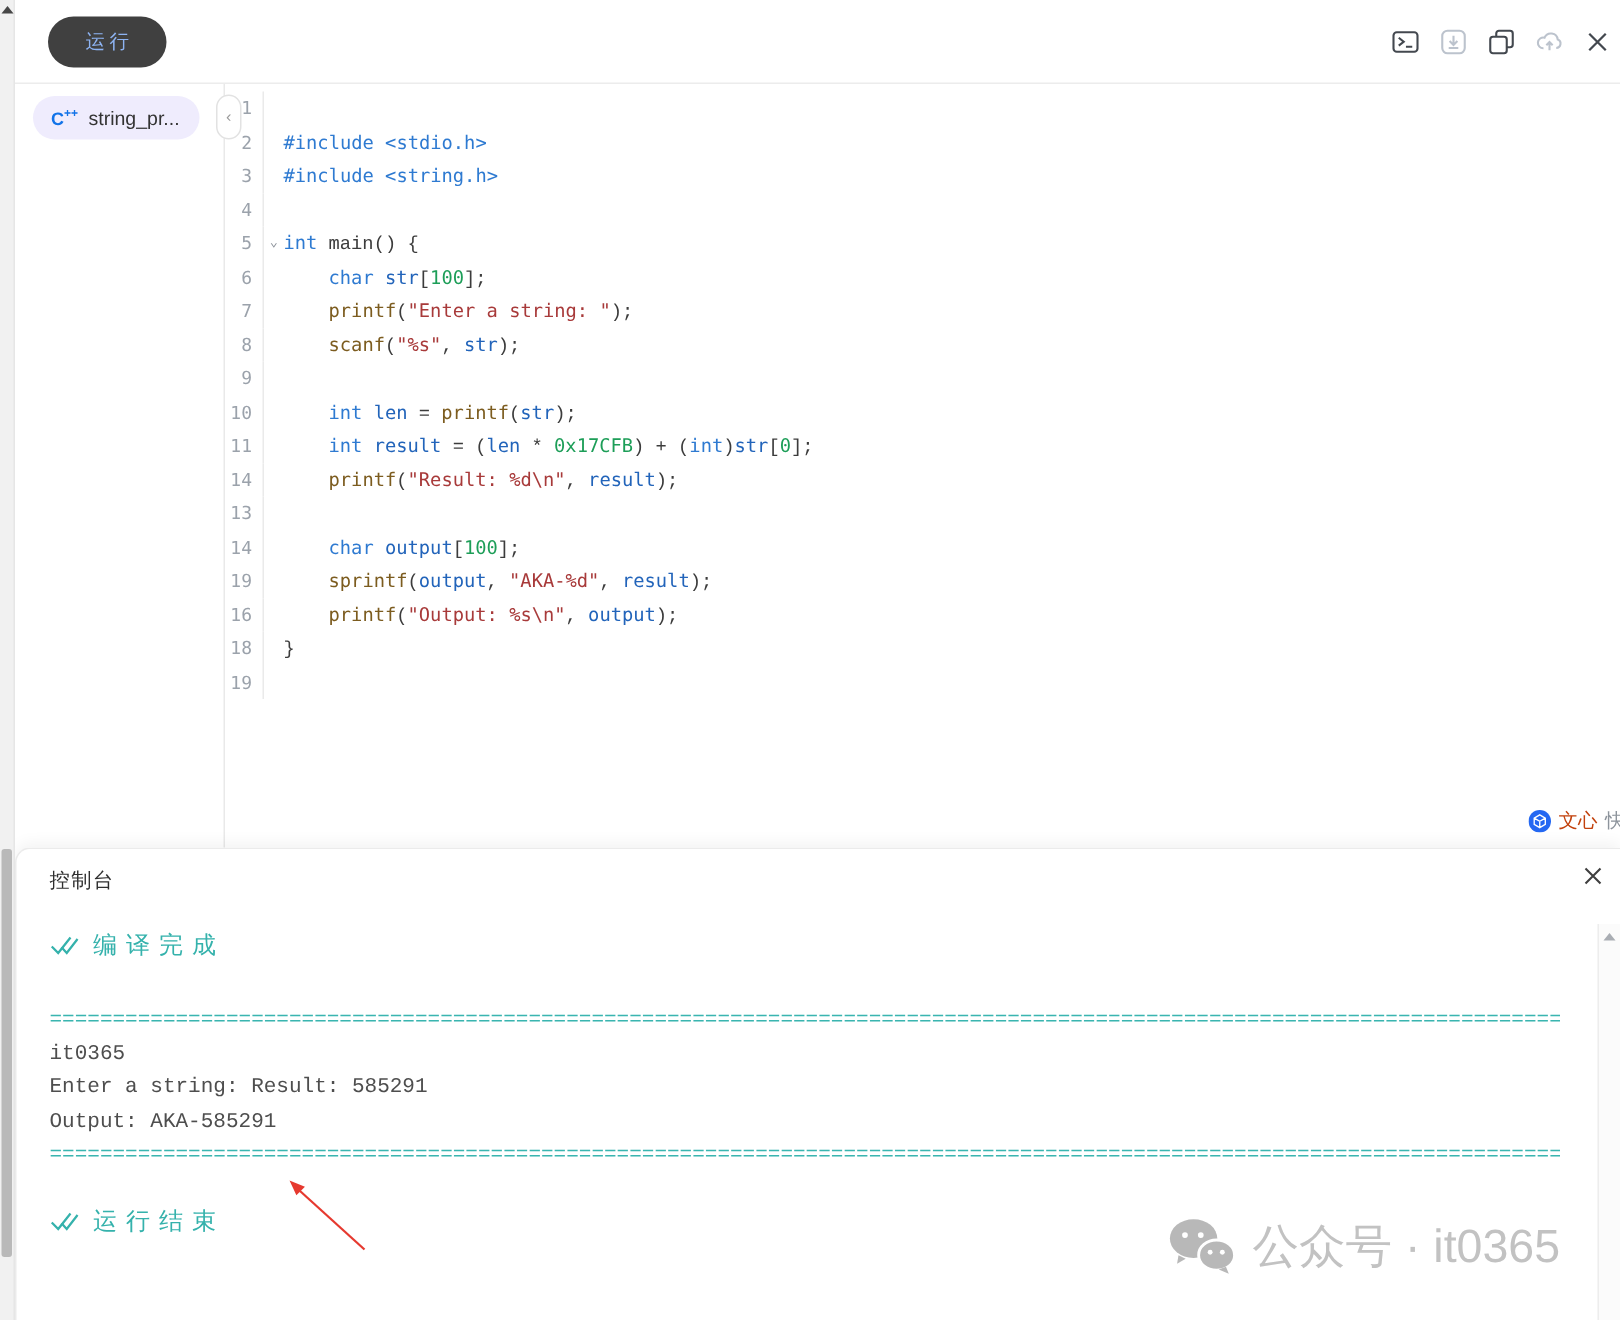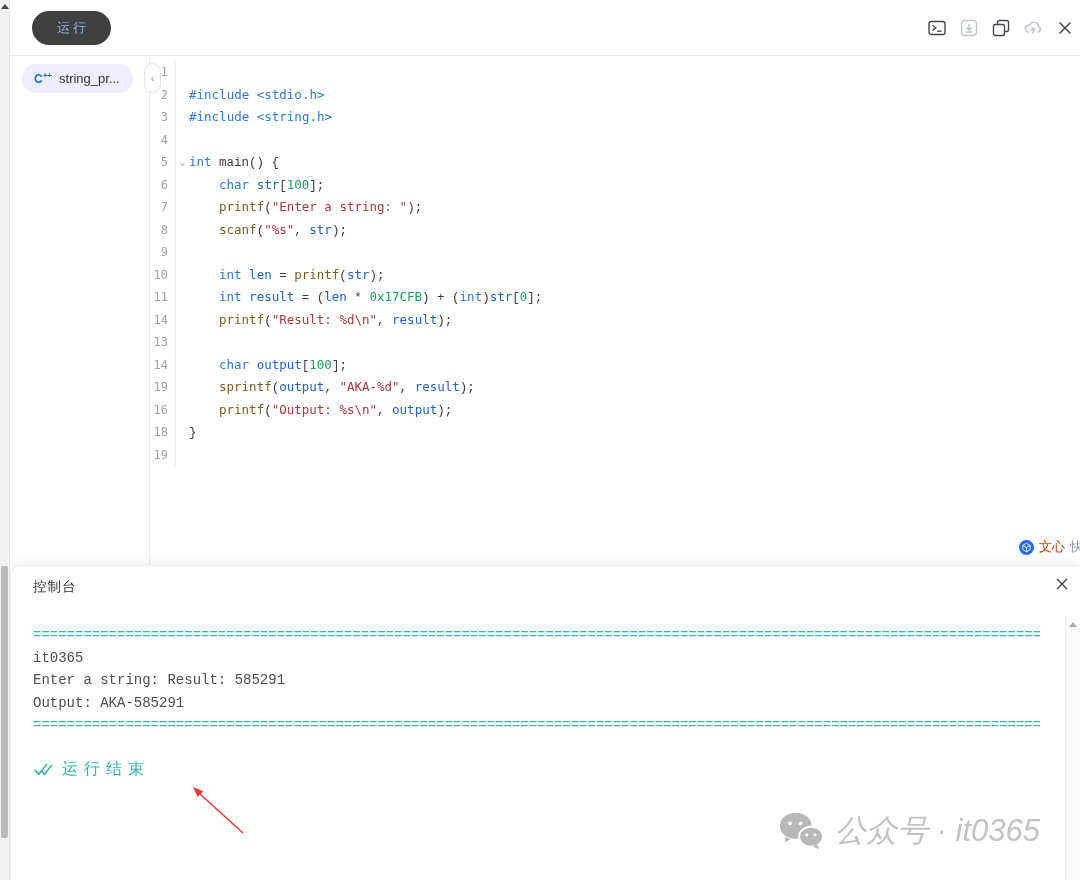--- a/index.html
+++ b/index.html
@@ -84,21 +84,21 @@
   .status-1 { margin-top:24px; } .status-2 { margin-top:26px; } .status-3 { margin-top:22px; }
   .check-icon { width:20px; height:15px; flex-shrink:0; }
   .console-output { margin-top:28px; font-family:"Liberation Mono", monospace;
     font-size:14px; line-height:22.5px; color:#4e4e4e; white-space:pre;
     overflow:hidden; max-width:100%; }
   .console-output .sep { color:#3ab5b0; }
 
   
   .watermark { position:absolute; left:778px; top:810px; display:flex;
     align-items:center; gap:11px; color:#c2c2c2; font-size:31px; z-index:3;
-    white-space:nowrap;font-style:italic; }
+    white-space:nowrap; }
   .wechat-icon { width:46px; height:40px; flex-shrink:0; }
 
   .arrow-overlay { position:absolute; left:0; top:0; width:1080px; height:880px;
     pointer-events:none; z-index:8; }
 </style>
 </head>
 <body>
 
 <div class="left-scrollbar">
   <div class="up-arrow"></div>
@@ -249,20 +249,27 @@
       </div>
     </div>
   </div>
 
   <div class="console">
     <div class="console-title">控制台</div>
     <svg class="console-close" viewBox="0 0 16 16" fill="none" stroke-width="1.4">
       <path d="M3 3 L13 13 M13 3 L3 13"></path>
     </svg>
 
+    <div class="status-row status-1">
+      <svg class="check-icon" viewBox="0 0 20 15" fill="none" stroke="#35b2ac" stroke-width="1.5">
+        <path d="M1.5 8 L5.8 12.3 L14 2"></path>
+          <path d="M8 8.5 L11.5 12.3 L18.7 3"></path>
+      </svg>
+      <span>编译完成</span>
+    </div>
 
 
     <div class="console-output"><span class="sep">======================================================================================================================================================</span>
 <span class="out">it0365</span>
 <span class="out">Enter a string: Result: 585291</span>
 <span class="out">Output: AKA-585291</span>
 <span class="sep">======================================================================================================================================================</span></div>
 
     <div class="status-row status-3">
       <svg class="check-icon" viewBox="0 0 20 15" fill="none" stroke="#35b2ac" stroke-width="1.5">

